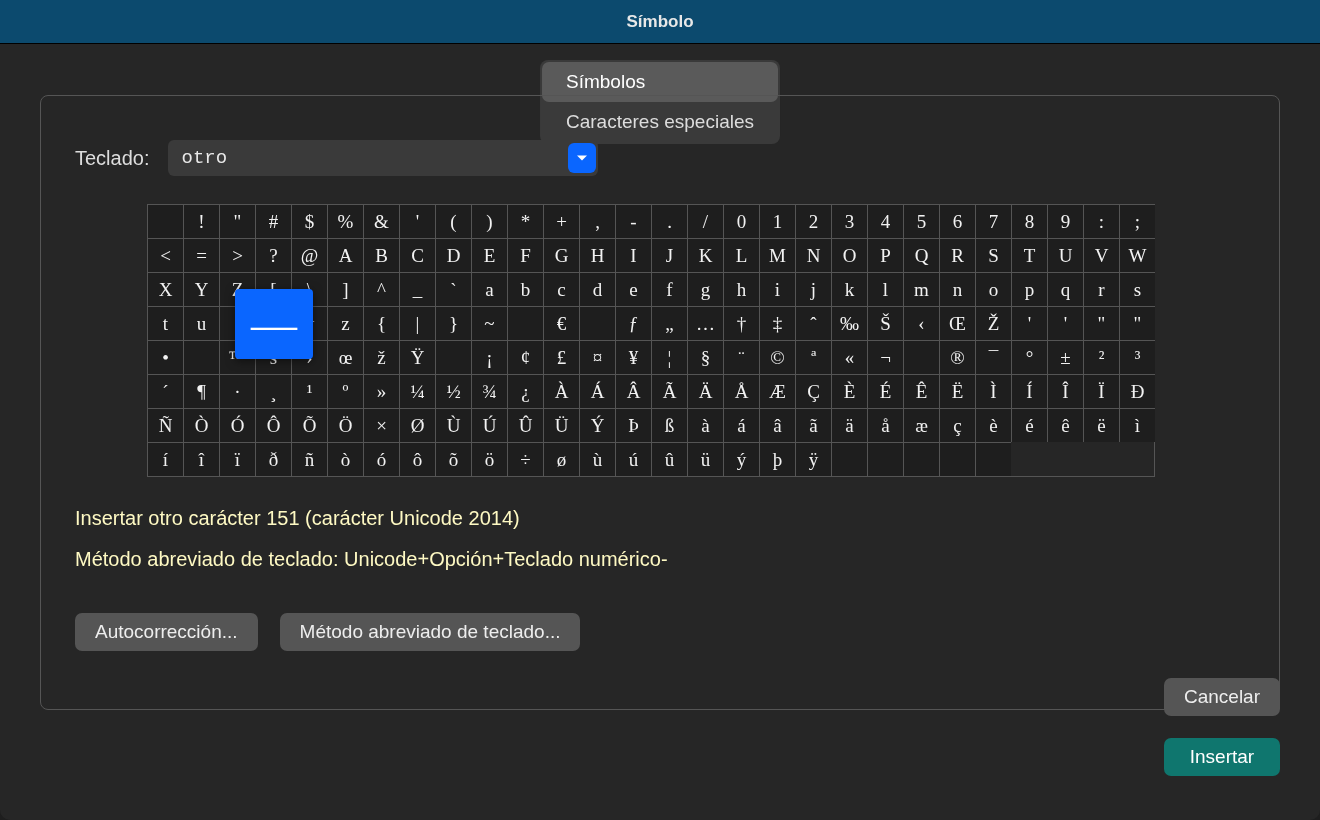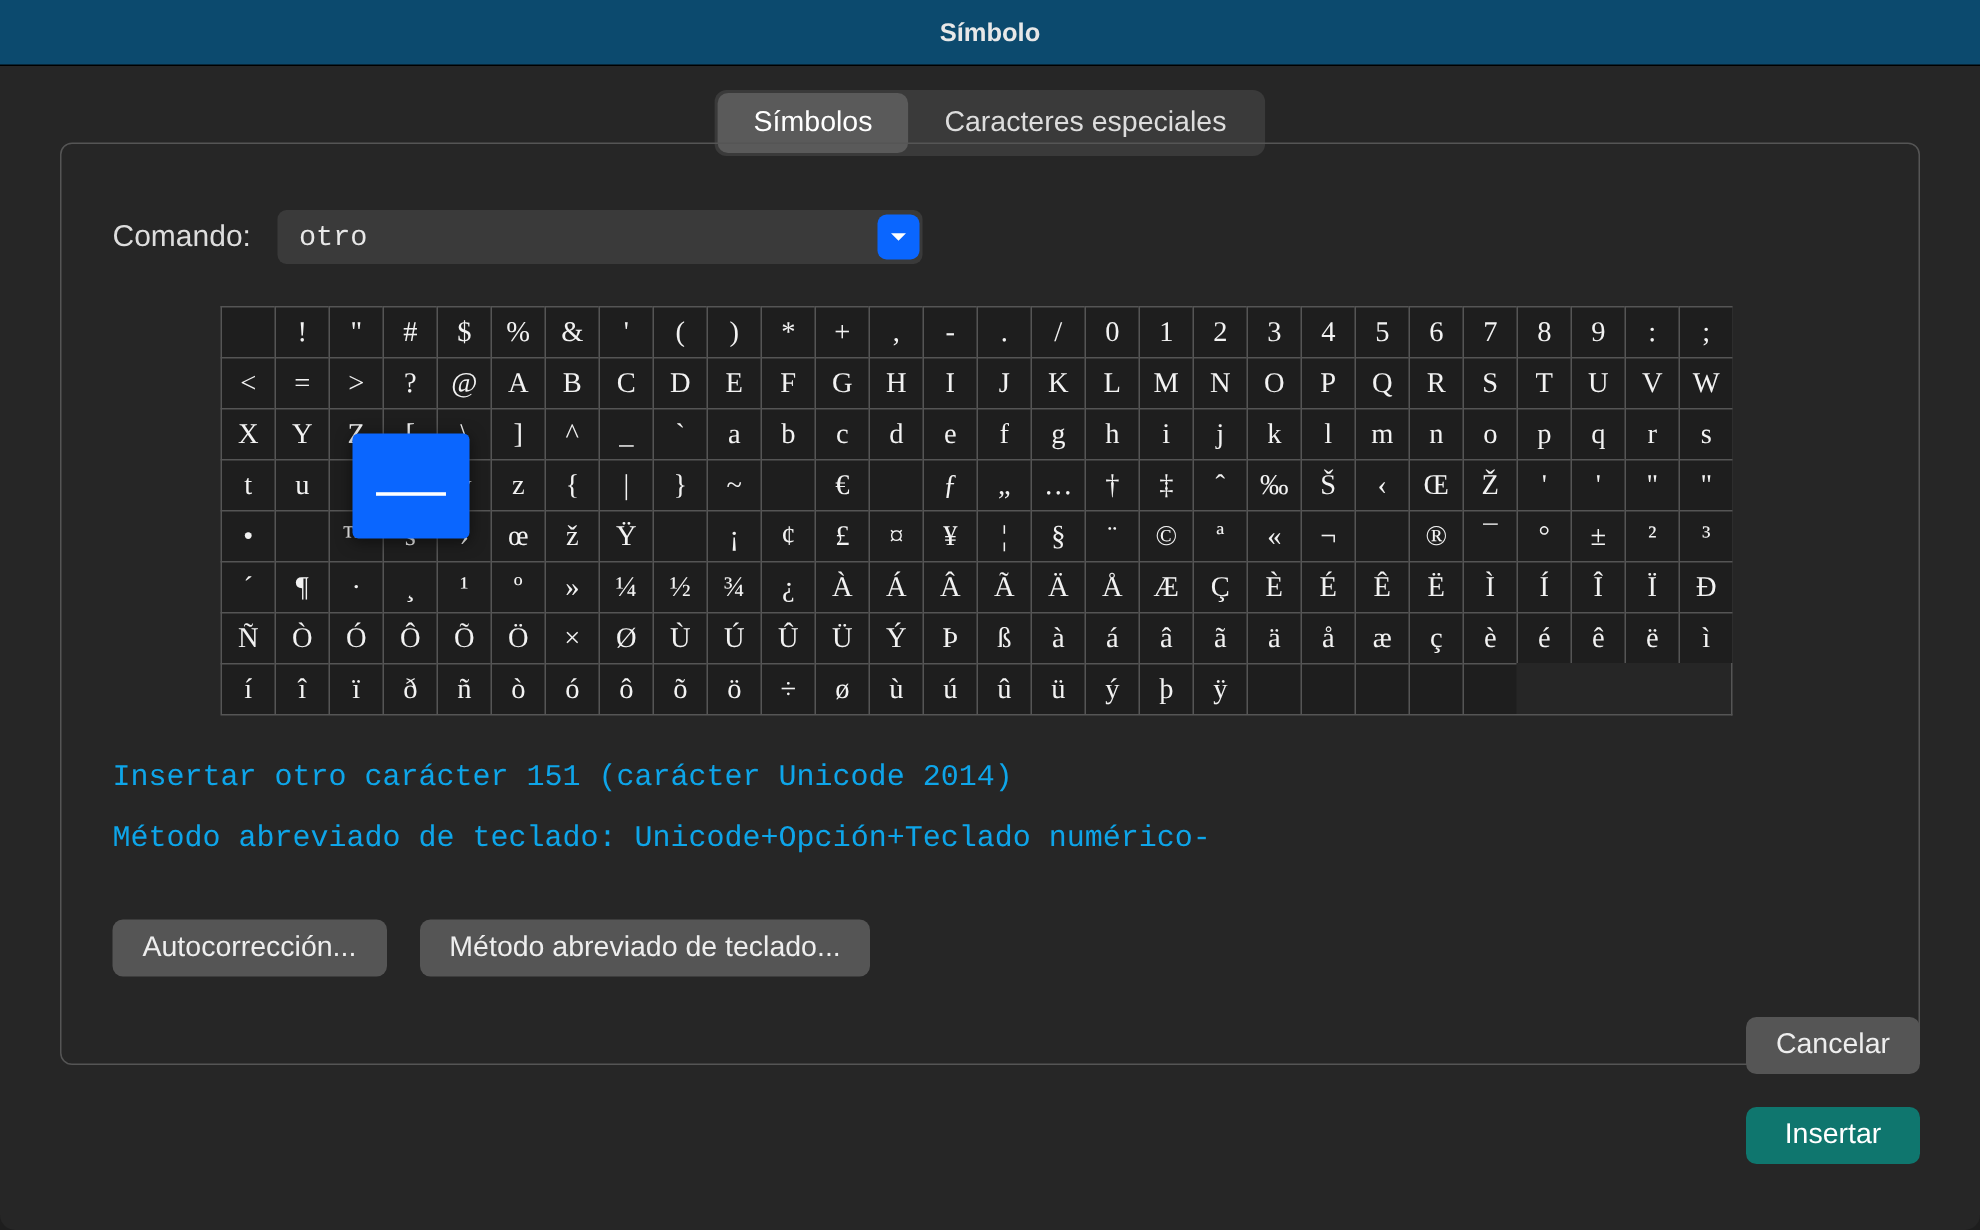--- a/index.html
+++ b/index.html
@@ -33,20 +33,21 @@
     padding: 30px 28px 24px 28px;
   }
   .tabbar {
     position: absolute;
     top: 60px;
     left: 50%; transform: translateX(-50%);
     display: flex;
     background: #3a3a3a;
     border-radius: 8px;
     padding: 2px;
+    flex-direction: column;
   }
   .tab {
     padding: 9px 24px;
     font-size: 19px;
     border-radius: 7px;
     cursor: pointer;
     color: #ddd;
   }
   .tab.active {
     background: #5a5a5a;
@@ -110,22 +111,21 @@
     z-index: 20;
     box-shadow: 0 2px 10px rgba(0,0,0,0.5);
     font-family: Georgia, serif;
     font-size: 46px; color: #fff;
     top: -18px; left: -21px;
   }
   .info {
     margin-top: 30px;
     margin-left: 6px;
     font-size: 20px;
-    color: #0ea5e9;
-    font-family: Liberation Mono, monospace;
+    color: #fef9c3;
   }
   .info2 { margin-top: 18px; }
   .btn {
     background: #555;
     border-radius: 7px;
     padding: 8px 20px;
     font-size: 19px;
     color: #eee;
     cursor: pointer;
     border: none;
@@ -155,21 +155,21 @@
   </div>
 
   <div class="tabbar">
     <div class="tab active">Símbolos</div>
     <div class="tab">Caracteres especiales</div>
   </div>
 
   <div class="panel">
 
     <div class="fontrow">
-      <span class="fontrow-label">Comando:</span>
+      <span class="fontrow-label">Teclado:</span>
       <div class="select">
         <span>otro</span>
         <span class="select-chevron">
           <svg viewBox="0 0 12 12">
               <path d="M1 3.5 L6 8.5 L11 3.5 Z"></path>
             </svg>
         </span>
       </div>
     </div>
 

